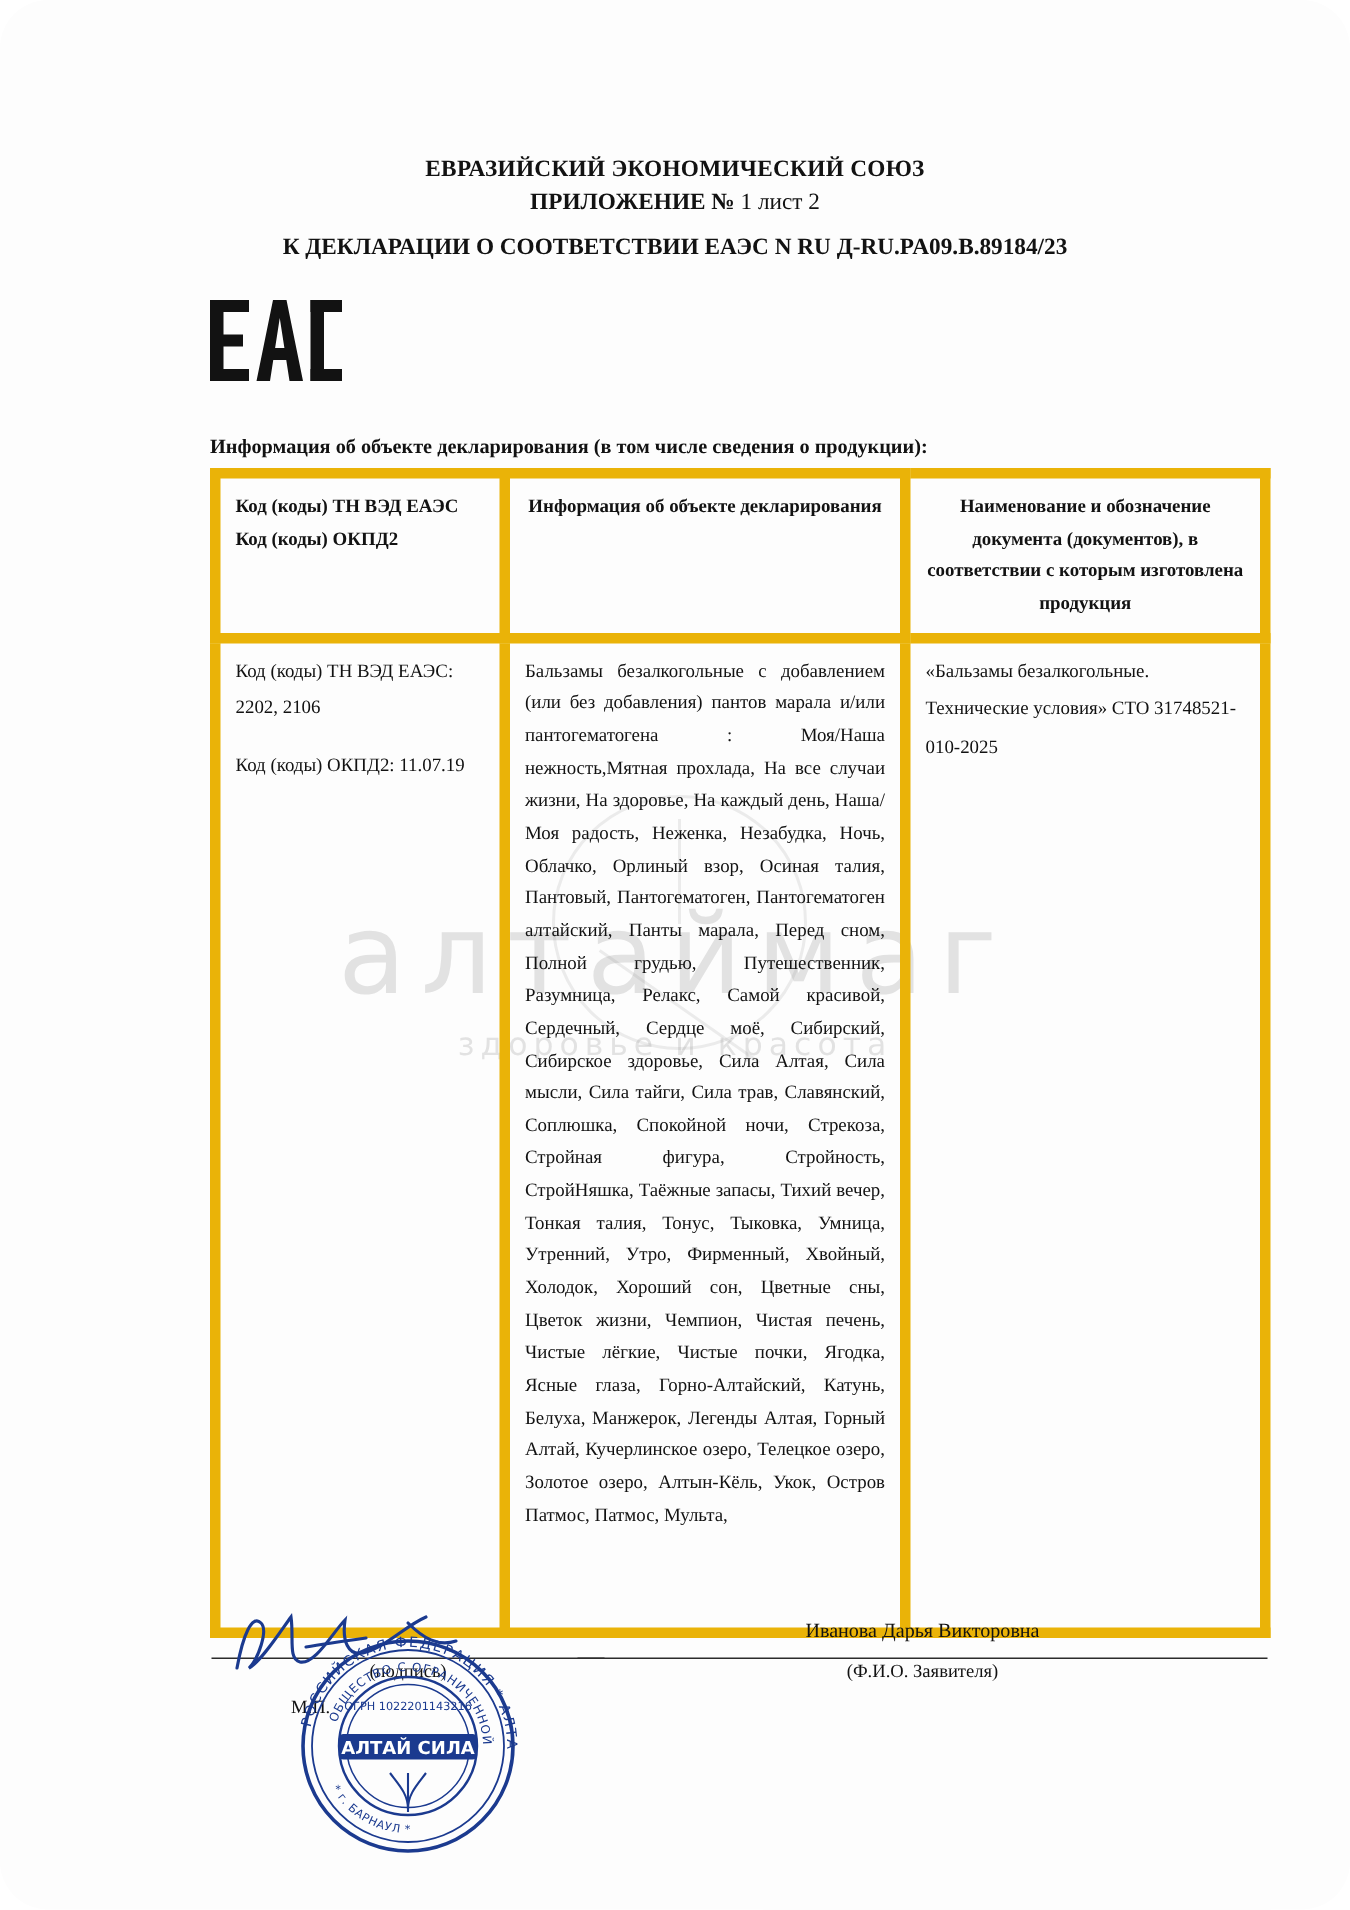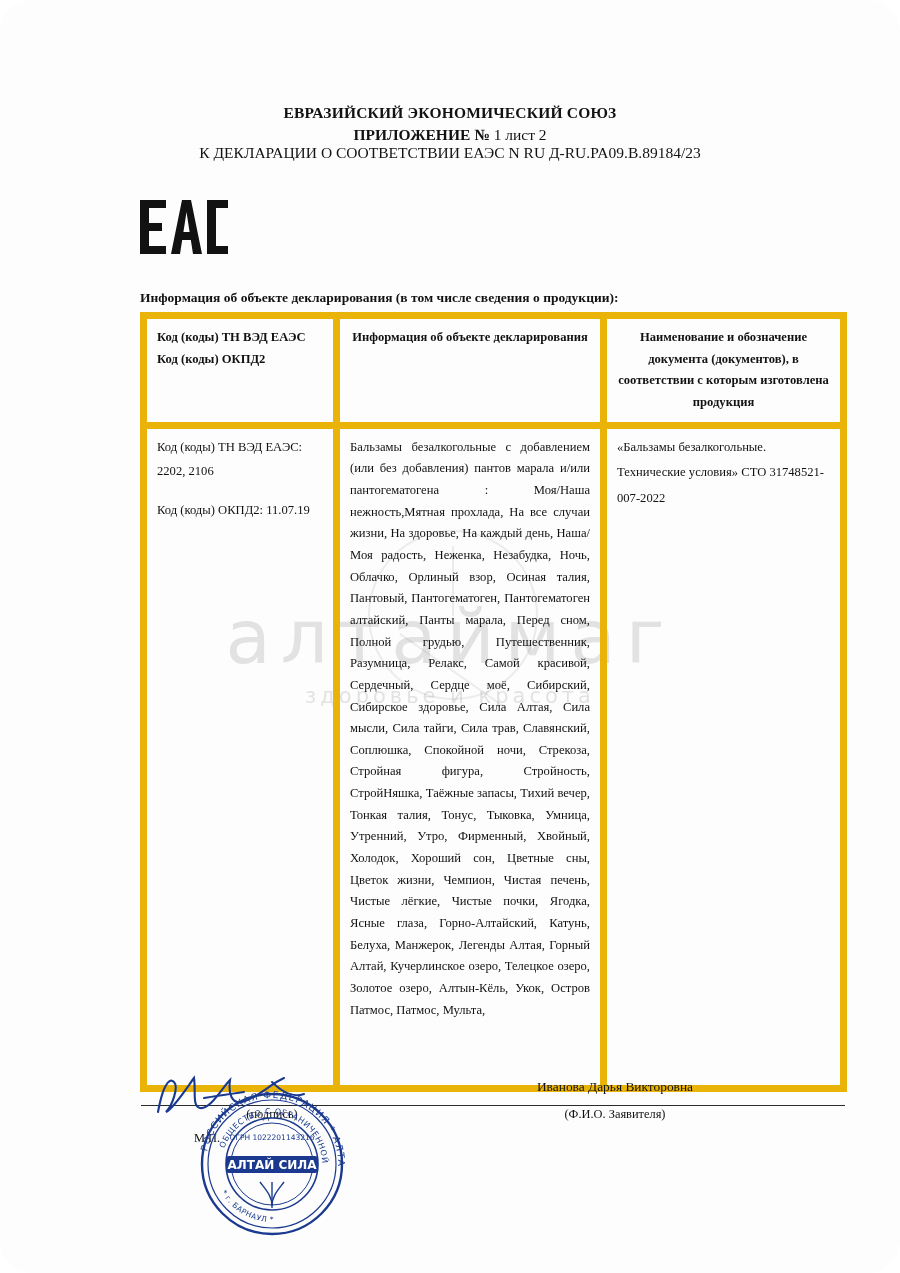--- a/index.html
+++ b/index.html
@@ -35,22 +35,23 @@
     font-weight: bold;
     font-size: 15.5px;
     letter-spacing: 0.2px;
   }
   .header .line2 {
     margin-top: 4px;
     font-size: 15.5px;
   }
   .header .line2 b { font-weight: bold; }
   .header .line3 {
+    margin-top: 12px;
     font-size: 15.5px;
-    font-weight: normal;
+    font-weight: bold;
   }
 
   
   .eac-mark {
     position: absolute;
     top: 196px;
     left: 138px;
     width: 92px;
     height: 62px;
   }
@@ -298,21 +299,21 @@
         <td>
           <div class="cell-left-line">Код (коды) ТН ВЭД ЕАЭС:</div>
           <div class="cell-left-line">2202, 2106</div>
           <div class="cell-gap"></div>
           <div class="cell-left-line">Код (коды) ОКПД2: 11.07.19</div>
         </td>
         <td class="justify">Бальзамы безалкогольные с добавлением (или без добавления) пантов марала и/или пантогематогена : Моя/Наша нежность,Мятная прохлада, На все случаи жизни, На здоровье, На каждый день, Наша/Моя радость, Неженка, Незабудка, Ночь, Облачко, Орлиный взор, Осиная талия, Пантовый, Пантогематоген, Пантогематоген алтайский, Панты марала, Перед сном, Полной грудью, Путешественник, Разумница, Релакс, Самой красивой, Сердечный, Сердце моё, Сибирский, Сибирское здоровье, Сила Алтая, Сила мысли, Сила тайги, Сила трав, Славянский, Соплюшка, Спокойной ночи, Стрекоза, Стройная фигура, Стройность, СтройНяшка, Таёжные запасы, Тихий вечер, Тонкая талия, Тонус, Тыковка, Умница, Утренний, Утро, Фирменный, Хвойный, Холодок, Хороший сон, Цветные сны, Цветок жизни, Чемпион, Чистая печень, Чистые лёгкие, Чистые почки, Ягодка, Ясные глаза, Горно-Алтайский, Катунь, Белуха, Манжерок, Легенды Алтая, Горный Алтай, Кучерлинское озеро, Телецкое озеро, Золотое озеро, Алтын-Кёль, Укок, Остров Патмос, Патмос, Мульта,</td>
         <td class="doccell">
           <p>«Бальзамы безалкогольные.</p>
           <p>Технические условия» СТО 31748521-</p>
-          <p>007-2022</p>
+          <p>010-2025</p>
         </td>
       </tr>
     </tbody>
   </table>
 
   <div class="sign-area"></div>
 
   <div class="sig-line-left"></div>
   <div class="sig-label-left">(подпись)</div>
   <div class="mp">М.П.</div>

